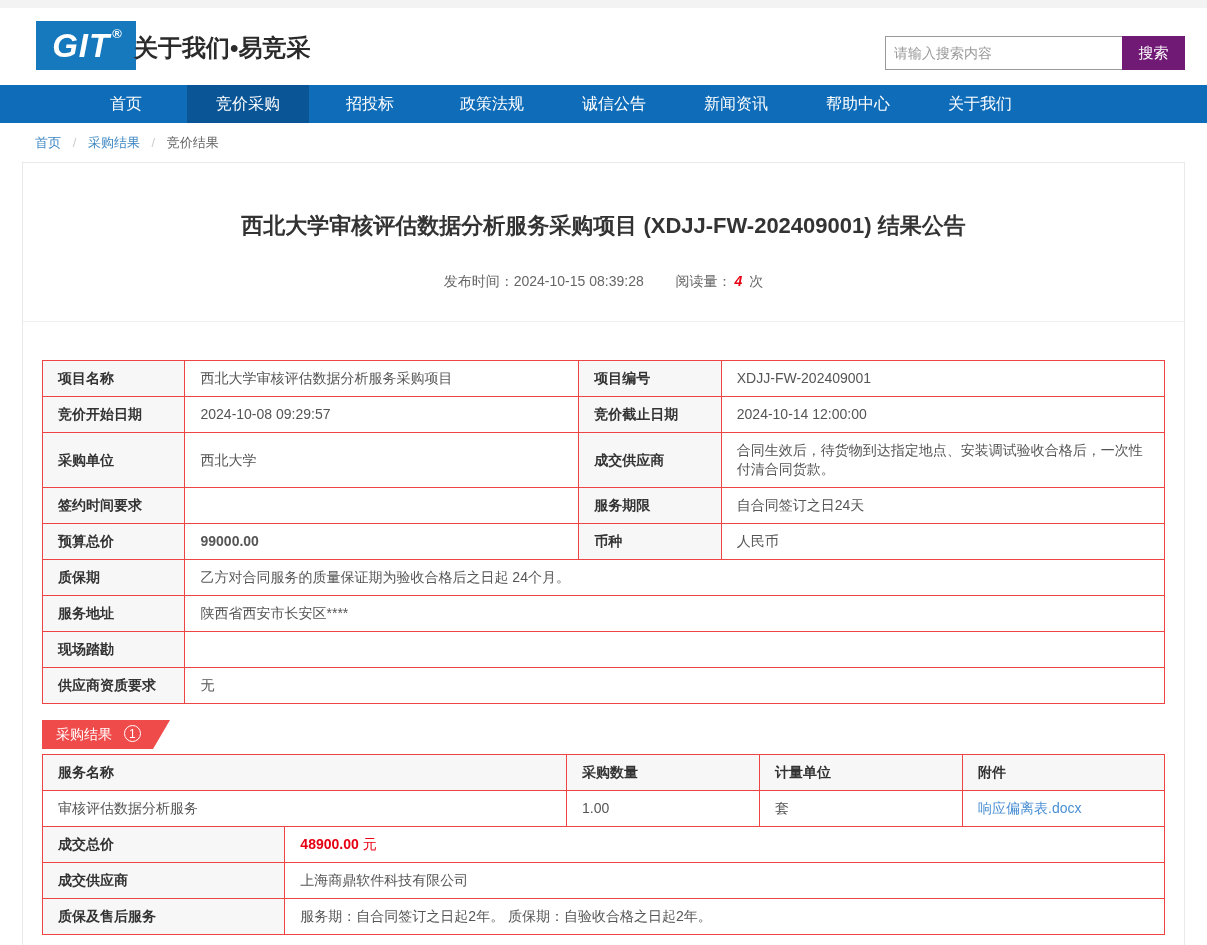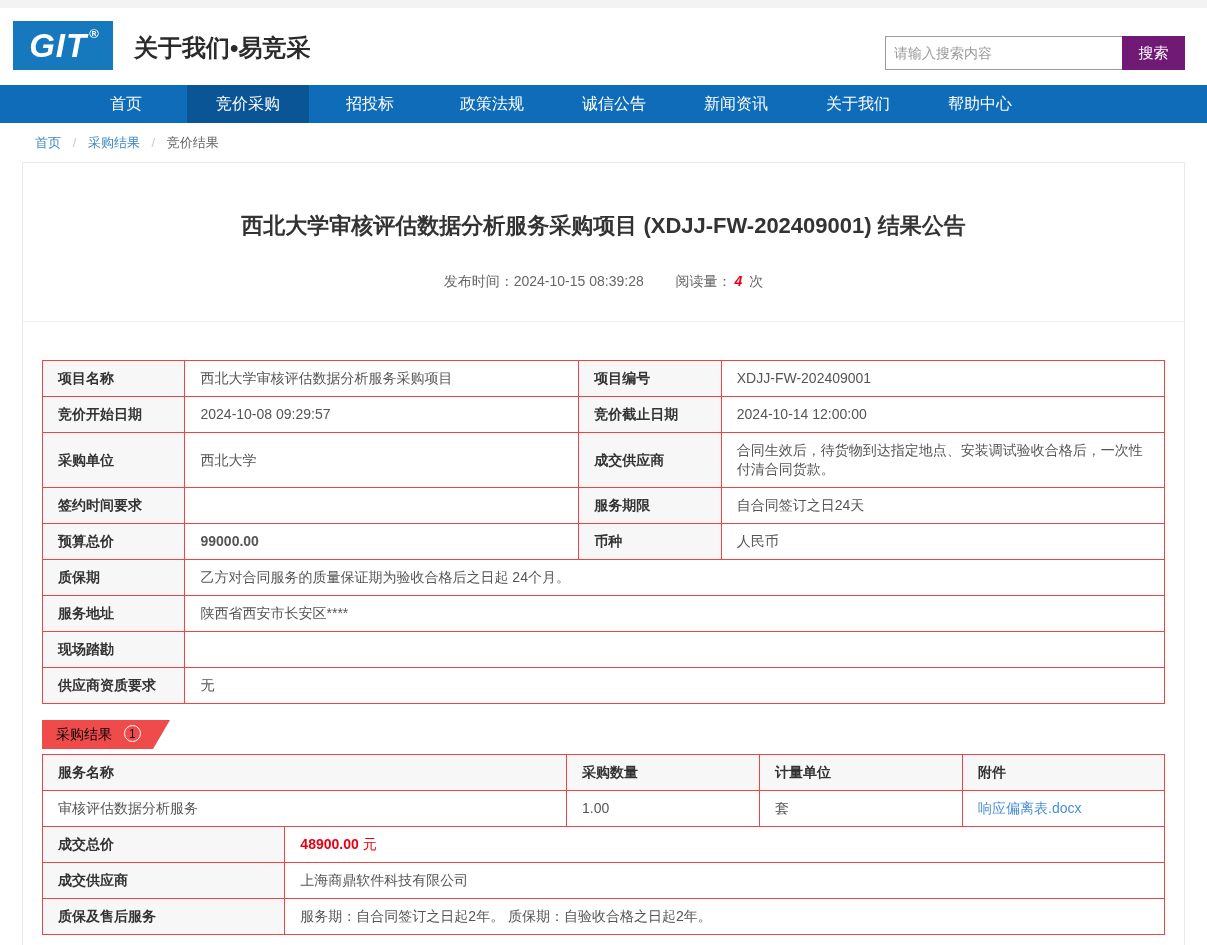--- a/index.html
+++ b/index.html
@@ -2,21 +2,21 @@
 <html><head>
 <meta charset="utf-8">
 <style>
   * { margin:0; padding:0; box-sizing:border-box; }
   html,body { width:1207px; height:945px; overflow:hidden; background:#fff;
     font-family:"Liberation Sans","DejaVu Sans",sans-serif; }
   .topstrip { height:8px; background:#f3f3f3; }
 
   
   .header { position:relative; height:77px; background:#fff; }
-  .logo { position:absolute; left:13px; top:13px; width:100px; height:49px;
+  .logo { position:absolute; left:36px; top:13px; width:100px; height:49px;
     background:#1678bd; color:#fff; display:flex; align-items:center; justify-content:center; }
   .logo .git { font-size:33px; font-weight:bold; font-style:italic; letter-spacing:1px; }
   .logo .reg { font-size:13px; font-weight:bold; vertical-align:top; position:relative; top:-12px; left:2px; }
   .sitename { position:absolute; left:134px; top:24px; font-size:24px; font-weight:bold; color:#2b2b2b; }
   .searchbox { position:absolute; right:22px; top:28px; display:flex; }
   .searchbox input { width:237px; height:34px; border:1px solid #9a9a9a; border-right:none;
     padding:0 8px; font-size:14px; color:#333; outline:none; }
   .searchbox input::placeholder { color:#9a9a9a; }
   .searchbox button { width:63px; height:34px; background:#701a75; color:#fff; border:none;
     font-size:15px; cursor:pointer; }
@@ -50,21 +50,21 @@
   .red { color:#e60012; font-weight:bold; }
   .red-unit { color:#e60012; font-weight:normal; }
   a.attach { color:#4a8fd3; text-decoration:none; cursor:pointer; }
 
   .info-table col.c1 { width:12.7%; } .info-table col.c2 { width:35.1%; }
   .info-table col.c3 { width:12.7%; } .info-table col.c4 { width:39.5%; }
 
   
   .ribbon-wrap { margin:16px 0 0 19px; height:29px; }
   .ribbon { position:relative; display:inline-block; height:29px; line-height:29px;
-    background:#f04b4b; color:#000000; font-size:14px; padding:0 12px 16px 14px; }
+    background:#f04b4b; color:#ffffff; font-size:14px; padding:0 12px 16px 14px; }
   .ribbon:after { content:""; position:absolute; right:-17px; top:0; width:0; height:0;
     border-top:29px solid #f04b4b; border-right:17px solid transparent; }
   .ribbon .count { display:inline-block; width:17px; height:17px; border:1px solid #fff;
     border-radius:50%; line-height:16px; text-align:center; font-size:12px; margin-left:8px;
     vertical-align:1px; }
 
   .result-table { margin-top:5px; }
   .result-table col.r1 { width:46.7%; } .result-table col.r2 { width:17.2%; }
   .result-table col.r3 { width:18.1%; } .result-table col.r4 { width:18%; }
   .summary-table { margin-top:-1px; }
@@ -87,22 +87,22 @@
   </div>
 </div>
 
 <div class="nav">
   <div class="nav-item">首页</div>
   <div class="nav-item active">竞价采购</div>
   <div class="nav-item">招投标</div>
   <div class="nav-item">政策法规</div>
   <div class="nav-item">诚信公告</div>
   <div class="nav-item">新闻资讯</div>
+  <div class="nav-item">帮助中心</div>
   <div class="nav-item">关于我们</div>
-  <div class="nav-item">帮助中心</div>
 </div>
 
 <div class="breadcrumb">
   <a>首页</a>
   <span class="sep">/</span>
   <a>采购结果</a>
   <span class="sep">/</span>
   <span class="current">竞价结果</span>
 </div>
 

